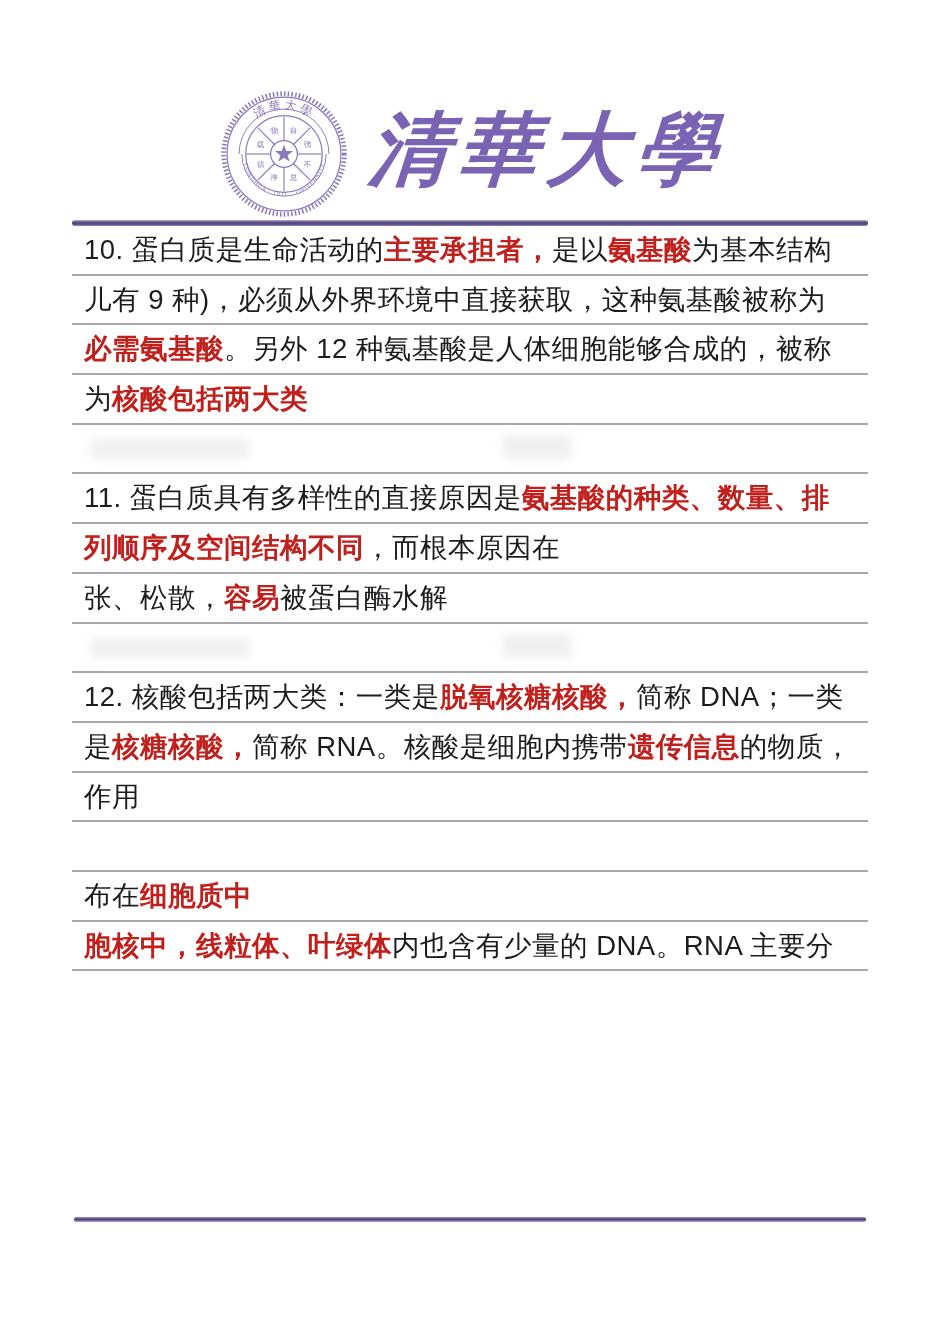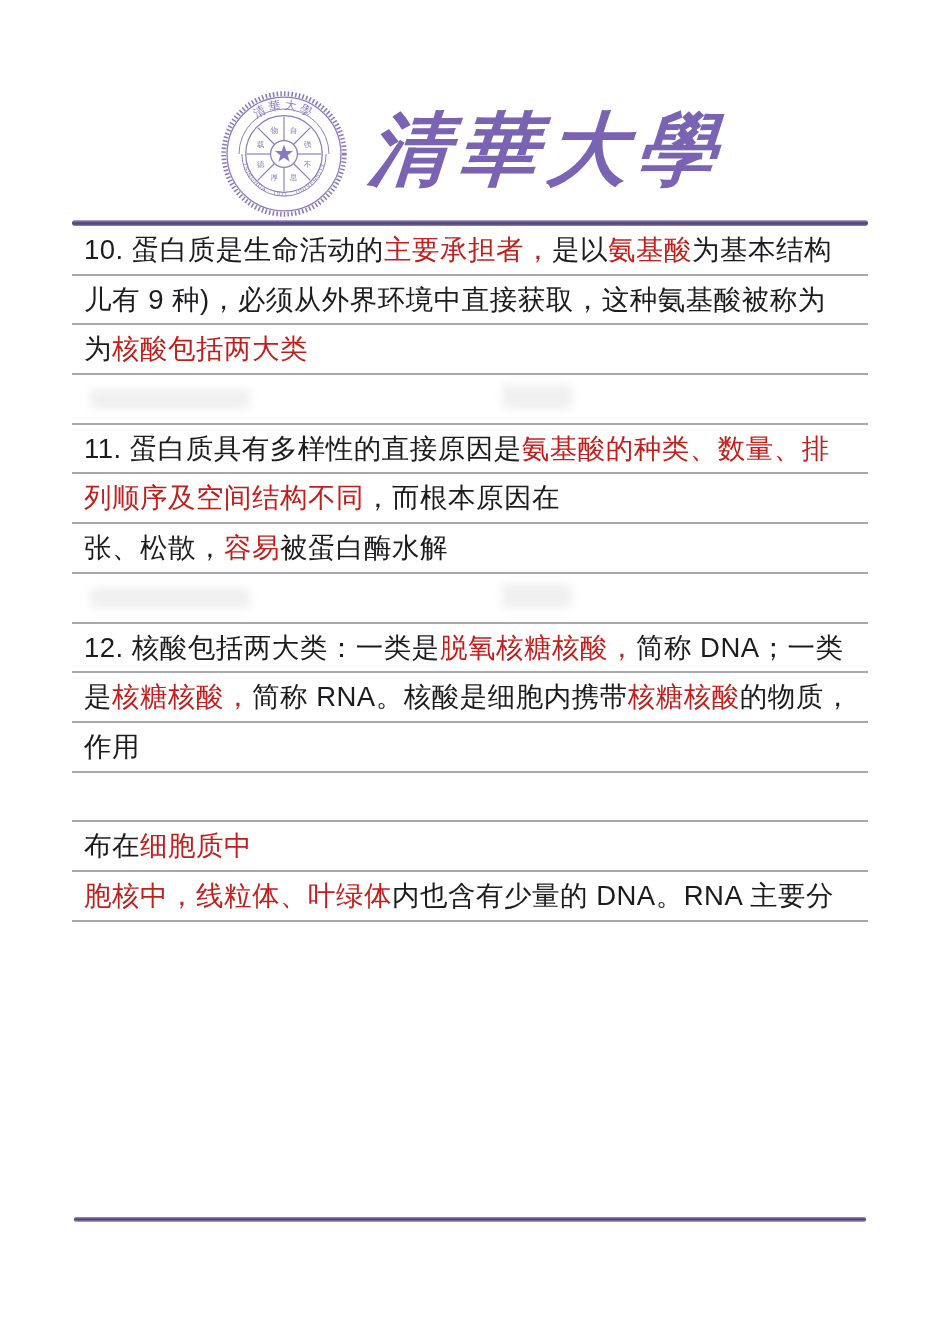--- a/index.html
+++ b/index.html
@@ -26,21 +26,21 @@
   .notes{position:absolute;left:72px;top:226px;width:796px;}
   .rule-row{
     position:relative;height:49.7px;box-sizing:border-box;
     border-bottom:2px solid var(--rule,#a8a8ac);
     white-space:nowrap;padding-left:12px;
     font-size:27.5px;line-height:47px;letter-spacing:0.5px;
   }
   .rule-row:last-child{border-bottom:none;}
   .seg{display:inline;margin-top:20px;}
   .seg.ink{color:var(--ink,#1c1c1e);}
-  .seg.red{color:var(--red,#c0201c);font-weight:normal;}
+  .seg.red{color:var(--red,#c0201c);font-weight:bold;}
   .smudge{
     position:absolute;background:#c9c9c9;opacity:.28;filter:blur(4px);border-radius:4px;
   }
   .bottom-divider{
     position:absolute;left:74px;top:1217px;width:792px;height:5px;border-radius:2px;
     background:linear-gradient(to bottom,#9d8cc6 0%,#4f4374 50%,#b5a6d6 100%);
   }
 </style>
 </head>
 <body>
@@ -87,34 +87,35 @@
       <polygon fill="#8a7abd" stroke="none" points="70,60 72.35,66.76 79.51,66.91 73.80,71.24 75.88,78.09 70,74 64.12,78.09 66.20,71.24 60.49,66.91 67.65,66.76"></polygon>
     </svg>
     <div class="wordmark">清華大學</div>
   </header>
 
   <div class="top-divider"></div>
 
   <main class="notes" id="notes">
       <div class="rule-row"><span class="seg ink">10. 蛋白质是生命活动的</span><span class="seg red">主要承担者，</span><span class="seg ink">是以</span><span class="seg red">氨基酸</span><span class="seg ink">为基本结构</span></div>
       <div class="rule-row"><span class="seg ink">儿有 9 种)，必须从外界环境中直接获取，这种氨基酸被称为</span></div>
+      <div class="rule-row"><span class="seg red">必需氨基酸</span><span class="seg ink">。另外 12 种氨基酸是人体细胞能够合成的，被称</span></div>
       <div class="rule-row"><span class="seg ink">为</span><span class="seg red">核酸包括两大类</span></div>
       <div class="rule-row">
         <span class="smudge" style="left: 18px; top: 14px; width: 160px; height: 20px;"></span>
         <span class="smudge" style="left: 430px; top: 10px; width: 70px; height: 24px;"></span>
       </div>
       <div class="rule-row"><span class="seg ink">11. 蛋白质具有多样性的直接原因是</span><span class="seg red">氨基酸的种类、数量、排</span></div>
       <div class="rule-row"><span class="seg red">列顺序及空间结构不同</span><span class="seg ink">，而根本原因在</span></div>
       <div class="rule-row"><span class="seg ink">张、松散，</span><span class="seg red">容易</span><span class="seg ink">被蛋白酶水解</span></div>
       <div class="rule-row">
         <span class="smudge" style="left: 18px; top: 14px; width: 160px; height: 20px;"></span>
         <span class="smudge" style="left: 430px; top: 10px; width: 70px; height: 24px;"></span>
       </div>
       <div class="rule-row"><span class="seg ink">12. 核酸包括两大类：一类是</span><span class="seg red">脱氧核糖核酸，</span><span class="seg ink">简称 DNA；一类</span></div>
-      <div class="rule-row"><span class="seg ink">是</span><span class="seg red">核糖核酸，</span><span class="seg ink">简称 RNA。核酸是细胞内携带</span><span class="seg red">核糖核酸</span><span class="seg ink">的物质，</span></div>
+      <div class="rule-row"><span class="seg ink">是</span><span class="seg red">核糖核酸，</span><span class="seg ink">简称 RNA。核酸是细胞内携带</span><span class="seg red">遗传信息</span><span class="seg ink">的物质，</span></div>
       <div class="rule-row"><span class="seg ink">作用</span></div>
       <div class="rule-row"></div>
       <div class="rule-row"><span class="seg ink">布在</span><span class="seg red">细胞质中</span></div>
       <div class="rule-row"><span class="seg red">胞核中，线粒体、叶绿体</span><span class="seg ink">内也含有少量的 DNA。RNA 主要分</span></div>
       <div class="rule-row"></div>
     </main>
 
   <div class="bottom-divider"></div>
 
 </div>

